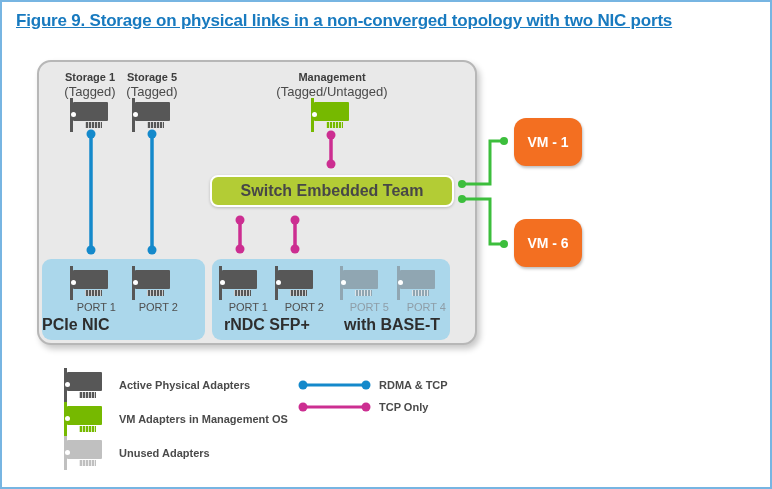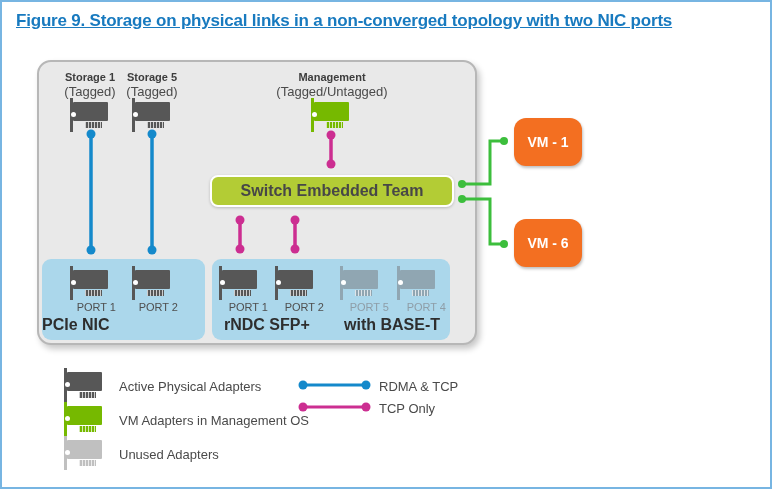--- a/index.html
+++ b/index.html
@@ -34,21 +34,21 @@
   .port{position:absolute;font-size:11px;color:#4f4f4f;text-align:right;}
   .port.dim{color:#8e9da7;}
   .nicname{position:absolute;font-size:16px;font-weight:bold;color:#2e2e2e;text-align:left;}
   
   .vm{position:absolute;width:68px;height:48px;background:#f36f21;border-radius:12px;
     display:flex;align-items:center;justify-content:center;color:#fff;
     font-size:14px;font-weight:bold;box-shadow:1px 2px 3px rgba(0,0,0,.25);}
   
   .links{position:absolute;left:0;top:0;pointer-events:none;}
   
-  .ltext{position:absolute;font-size:13px;color:#4a4a4a;}
+  .ltext{position:absolute;font-size:11px;color:#4a4a4a;font-weight:bold;}
   .lline{position:absolute;}
 </style>
 </head>
 <body>
 
 <div class="figure">
 
   <div class="title">Figure 9. Storage on physical links in a non-converged topology with two NIC ports</div>
 
   <div class="host"></div>

